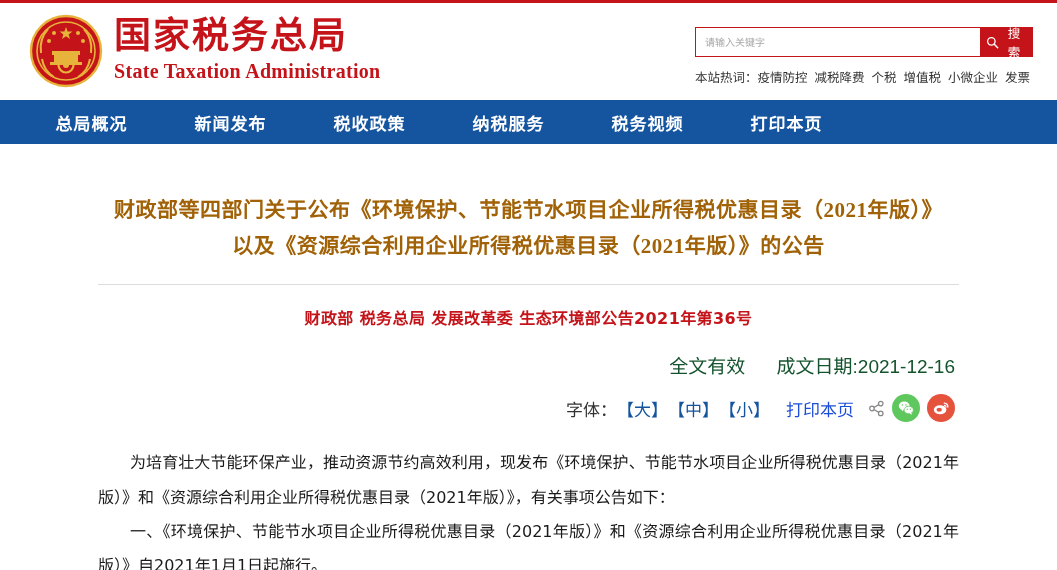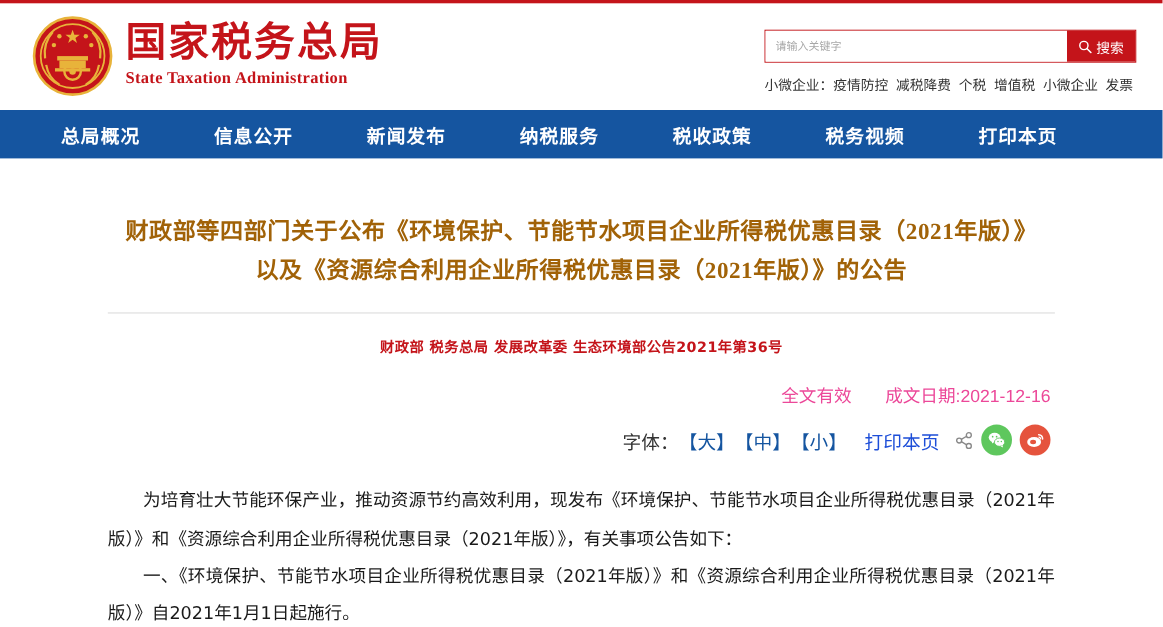--- a/index.html
+++ b/index.html
@@ -41,21 +41,21 @@
   .logo-cn {
     font-family: "DejaVu Sans", "Liberation Sans", sans-serif;
     font-size: 37px;
     font-weight: bold;
     color: #c4141a;
     letter-spacing: 2px;
     line-height: 1.15;
   }
   .logo-en {
     font-family: "Liberation Serif", "DejaVu Serif", serif;
-    font-size: 15px;
+    font-size: 20px;
     font-weight: bold;
     color: #c4141a;
     letter-spacing: 0.3px;
     margin-top: 2px;
   }
 
   .search-area {
     position: absolute;
     right: 24px; top: 24px;
     width: 338px;
@@ -73,21 +73,21 @@
     outline: none;
     padding: 0 9px;
     font-size: 10px;
     color: #333;
     font-family: "Liberation Sans", sans-serif;
     background: #fff;
   }
   .search-input::placeholder { color: #a8a8a8; }
   .search-btn {
     flex: 0 0 auto;
-    width: 62px;
+    width: 52px;
     background: #c4141a;
     color: #fff;
     border: none;
     font-size: 12.5px;
     cursor: pointer;
     display: flex;
     align-items: center;
     justify-content: center;
     gap: 3px;
     font-family: "Liberation Sans", sans-serif;
@@ -144,31 +144,31 @@
     letter-spacing: 0.5px;
   }
   .title-rule {
     margin: 20px 0 0 0;
     border: none;
     border-top: 1px solid #dcdcdc;
   }
   .subtitle {
     text-align: center;
     margin-top: 20px;
-    font-size: 13px;
+    font-size: 16px;
     font-weight: bold;
     color: #c4141a;
     font-family: "DejaVu Sans", "Liberation Sans", sans-serif;
     letter-spacing: 0.4px;
   }
   .meta-row {
     margin-top: 22px;
     text-align: right;
-    font-size: 16px;
-    color: #ec4899;
+    font-size: 19px;
+    color: #14532d;
     padding-right: 4px;
   }
   .meta-row .meta-valid { margin-right: 26px; }
   .tools-row {
     margin-top: 16px;
     display: flex;
     align-items: center;
     justify-content: flex-end;
     font-size: 17px;
     color: #333;
@@ -258,31 +258,30 @@
         <span>
           <svg width="13" height="13" viewBox="0 0 16 16" xmlns="http://www.w3.org/2000/svg">
             <circle cx="6.6" cy="6.6" r="4.6" fill="none" stroke="#ffffff" stroke-width="1.6"></circle>
             <line x1="10.2" y1="10.2" x2="14.4" y2="14.4" stroke="#ffffff" stroke-width="1.8" stroke-linecap="round"></line>
           </svg>
         </span>
         <span>搜索</span>
       </button>
     </div>
     <div class="hotwords">
-      <span class="hw-label">小微企业：</span><a href="#">疫情防控</a><a href="#">减税降费</a><a href="#">个税</a><a href="#">增值税</a><a href="#">小微企业</a><a href="#">发票</a>
+      <span class="hw-label">本站热词：</span><a href="#">疫情防控</a><a href="#">减税降费</a><a href="#">个税</a><a href="#">增值税</a><a href="#">小微企业</a><a href="#">发票</a>
     </div>
   </div>
 </div>
 
 <nav class="nav">
   <div class="nav-item">总局概况</div>
-  <div class="nav-item">信息公开</div>
   <div class="nav-item">新闻发布</div>
+  <div class="nav-item">税收政策</div>
   <div class="nav-item">纳税服务</div>
-  <div class="nav-item">税收政策</div>
   <div class="nav-item">税务视频</div>
   <div class="nav-item">打印本页</div>
 </nav>
 
 <main class="article">
 
   <h1 class="title">
     <span>财政部等四部门关于公布《环境保护、节能节水项目企业所得税优惠目录（2021年版）》</span><br>
     <span>以及《资源综合利用企业所得税优惠目录（2021年版）》的公告</span>
   </h1>

